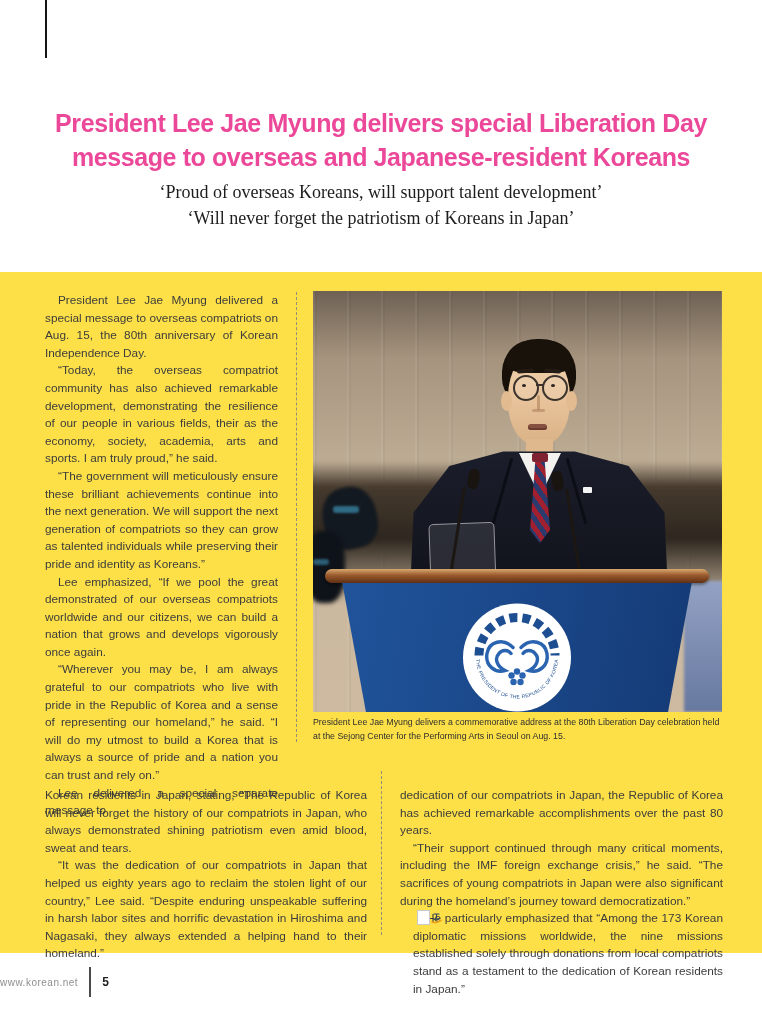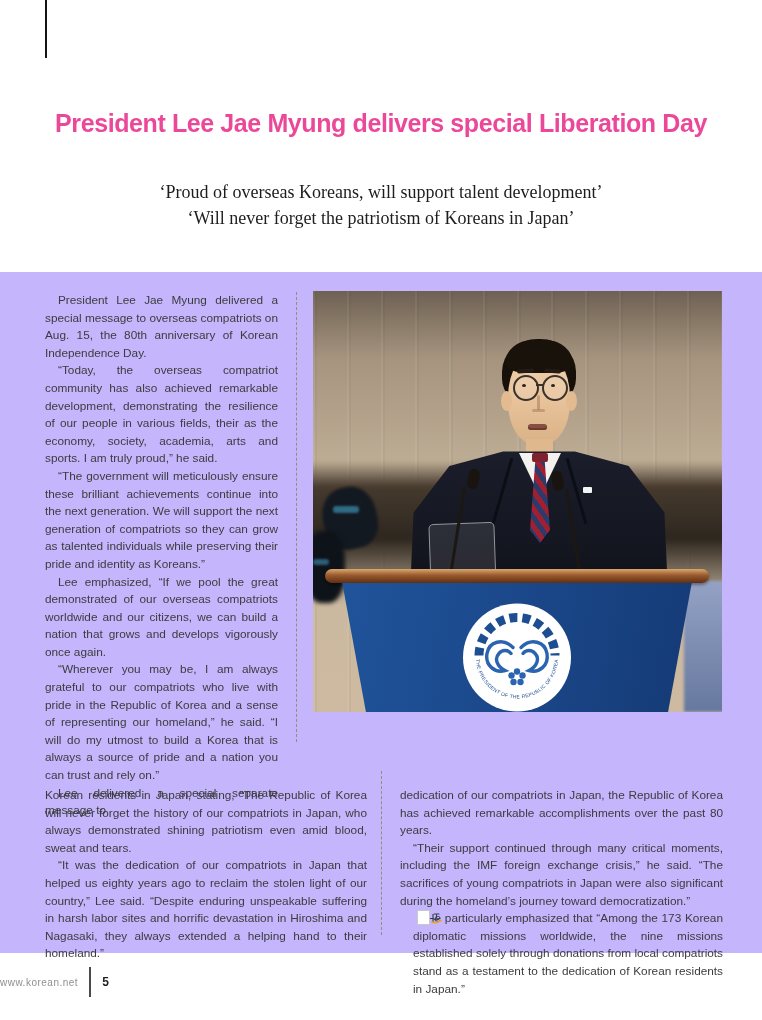--- a/index.html
+++ b/index.html
@@ -10,21 +10,21 @@
   .header-rule{position:absolute;left:45px;top:0;width:2px;height:58px;background:#151515;}
   .section-label{position:absolute;left:54px;top:43px;font-size:11.5px;font-weight:bold;color:#111;}
 
   
   .title{position:absolute;left:0;top:106px;width:762px;text-align:center;margin:0;
          font-size:25px;line-height:34px;font-weight:bold;letter-spacing:-0.4px;color:#ec4899;}
   .subtitle{position:absolute;left:0;top:179px;width:762px;text-align:center;
             font-family:"Liberation Serif", serif;font-size:18px;line-height:26px;color:#1d1d1d;}
 
   
-  .panel{position:absolute;left:0;top:272px;width:762px;height:681px;background:#c4b5fd;}
+  .panel{position:absolute;left:0;top:272px;width:762px;height:681px;background:#fde047;}
   .panel *{position:absolute;}
 
   .body-col p{position:static;margin:0;text-indent:13px;text-align:justify;
               font-size:11.8px;line-height:17.6px;color:#3c3c3c;}
   .body-col p.no-indent{text-indent:0;margin-top:18px;}
   .col-upper-left{left:45px;top:20px;width:233px;}
   .col-lower-left{left:45px;top:497px;width:322px;}
   .col-lower-right{left:400px;top:497px;width:323px;}
   .vdash{border-left:1px dashed #948d7a;width:0;}
   .vdash-upper{left:296px;top:20px;height:450px;}
@@ -104,20 +104,21 @@
 </style>
 </head>
 <body>
 
 <div class="page">
 
   <div class="header-rule"></div>
 
   <h1 class="title">
     <span style="display:block">President Lee Jae Myung delivers special Liberation Day</span>
+    <span style="display:block">message to overseas and Japanese-resident Koreans</span>
   </h1>
 
   <div class="subtitle">
     <div>‘Proud of overseas Koreans, will support talent development’</div>
     <div>‘Will never forget the patriotism of Koreans in Japan’</div>
   </div>
 
   <div class="panel">
 
     <div class="body-col col-upper-left">
@@ -190,20 +191,21 @@
           <circle cx="54" cy="68" r="3.2"></circle>
           <circle cx="48.5" cy="72" r="3.2"></circle>
           <circle cx="50.5" cy="78.5" r="3.2"></circle>
           <circle cx="57.5" cy="78.5" r="3.2"></circle>
           <circle cx="59.5" cy="72" r="3.2"></circle>
           <circle cx="54" cy="74" r="1.6" fill="#ffffff"></circle>
         </g>
       </svg>
     </div>
 
+    <div class="caption">President Lee Jae Myung delivers a commemorative address at the 80th Liberation Day celebration held at the Sejong Center for the Performing Arts in Seoul on Aug. 15.</div>
 
     <div class="body-col col-lower-left">
       <p class="no-indent">Korean residents in Japan, stating, “The Republic of Korea will never forget the history of our compatriots in Japan, who always demonstrated shining patriotism even amid blood, sweat and tears.</p>
       <p>“It was the dedication of our compatriots in Japan that helped us eighty years ago to reclaim the stolen light of our country,” Lee said. “Despite enduring unspeakable suffering in harsh labor sites and horrific devastation in Hiroshima and Nagasaki, they always extended a helping hand to their homeland.”</p>
     </div>
 
     <div class="vdash vdash-lower"></div>
 
     <div class="body-col col-lower-right">
       <p class="no-indent">dedication of our compatriots in Japan, the Republic of Korea has achieved remarkable accomplishments over the past 80 years.</p>

